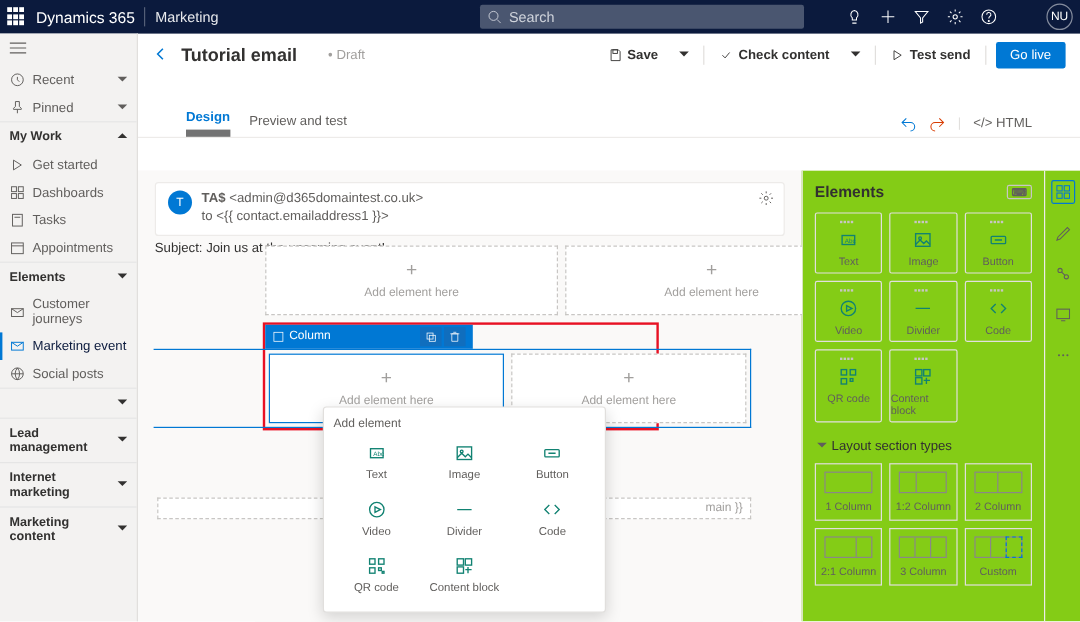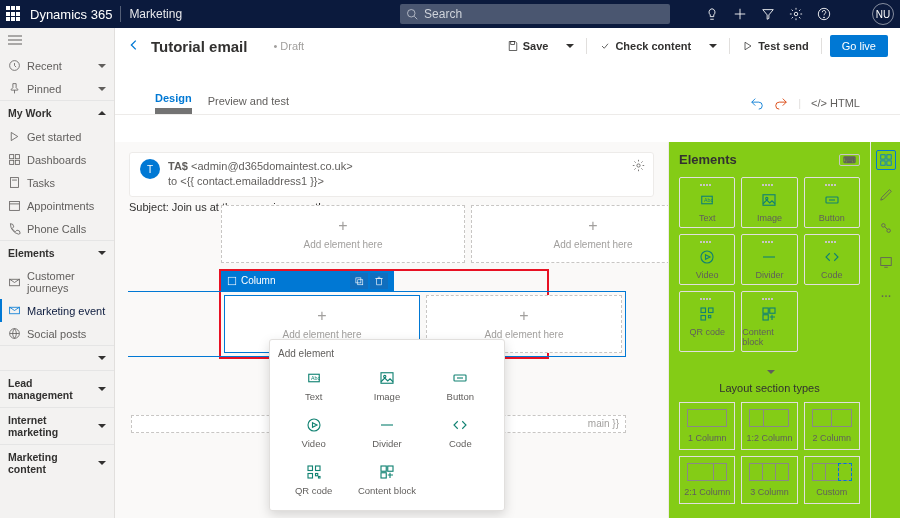--- a/index.html
+++ b/index.html
@@ -83,21 +83,21 @@
 .rcontent { flex:1; padding:10px 10px; overflow:auto; }
 .rtitle { font-size:13px; font-weight:600; display:flex; align-items:center; }
 .rtitle .kbd { margin-left:auto; border:1px solid #c8c6c4; font-size:9px; padding:0 3px; color:#605e5c; border-radius:2px;}
 .egrid { display:grid; grid-template-columns: repeat(3,1fr); gap:6px; margin-top:10px; }
 .etile { border:1px solid #e1dfdd; border-radius:2px; display:flex; flex-direction:column; align-items:center; padding:6px 0 4px; gap:4px; font-size:9px; color:#605e5c; cursor:pointer;}
 .etile .handle { width:14px; height:3px; display:flex; gap:1px; }
 .etile .handle span{ width:2px; height:2px; background:#c8c6c4; }
 .etile svg { width:18px; height:18px; stroke:#0078d4; fill:none; stroke-width:1.5; }
 .egrid.green svg { stroke:#118272; }
 
-.sectitle { margin-top:14px; font-size:11px; color:#323130; display:flex; align-items:center; gap:4px;flex-direction:column; }
+.sectitle { margin-top:14px; font-size:11px; color:#323130; display:flex; align-items:center; gap:4px; }
 .lgrid { display:grid; grid-template-columns: repeat(3,1fr); gap:6px; margin-top:8px; }
 .ltile { border:1px solid #e1dfdd; padding:6px 4px; display:flex; flex-direction:column; align-items:center; gap:6px; font-size:9px; color:#605e5c; cursor:pointer; }
 .ltile .layout { width:40px; height:18px; border:1px solid #8a8886; display:flex; }
 .ltile .layout div { flex:1; border-right:1px solid #8a8886; }
 .ltile .layout div:last-child { border-right:none; }
 .ltile .layout.dashed div:last-child { border:1px dashed #0078d4; margin:-1px; }
 
 .rtabs { width:30px; border-left:1px solid #edebe9; display:flex; flex-direction:column; align-items:center; padding-top:8px; gap:14px; }
 .rtabs .rt { width:20px; height:20px; display:flex; align-items:center; justify-content:center; cursor:pointer; color:#605e5c; }
 .rtabs .rt.active { border:1px solid #0078d4; border-radius:2px; color:#0078d4; }
@@ -206,26 +206,20 @@
         </svg>
         <span>Tasks</span>
       </div>
     <div class="item">
         <svg viewBox="0 0 16 16" fill="none" stroke="currentColor">
           <rect x="2" y="3" width="12" height="11"></rect>
           <line x1="2" y1="6" x2="14" y2="6"></line>
         </svg>
         <span>Appointments</span>
       </div>
-    <div class="item">
-        <svg viewBox="0 0 16 16" fill="none" stroke="currentColor">
-          <path d="M3 2l3 1 1 3-2 2a10 10 0 0 0 4 4l2-2 3 1 1 3-2 1a13 13 0 0 1-10-13z"></path>
-        </svg>
-        <span>Phone Calls</span>
-      </div>
     <div class="section">
         <span>Elements</span>
         <span class="chev chevdown"></span>
       </div>
     <div class="item">
         <svg viewBox="0 0 16 16" fill="none" stroke="currentColor">
           <rect x="2" y="4" width="12" height="8"></rect>
           <path d="M2 4l6 4 6-4"></path>
         </svg>
         <span>Customer journeys</span>

